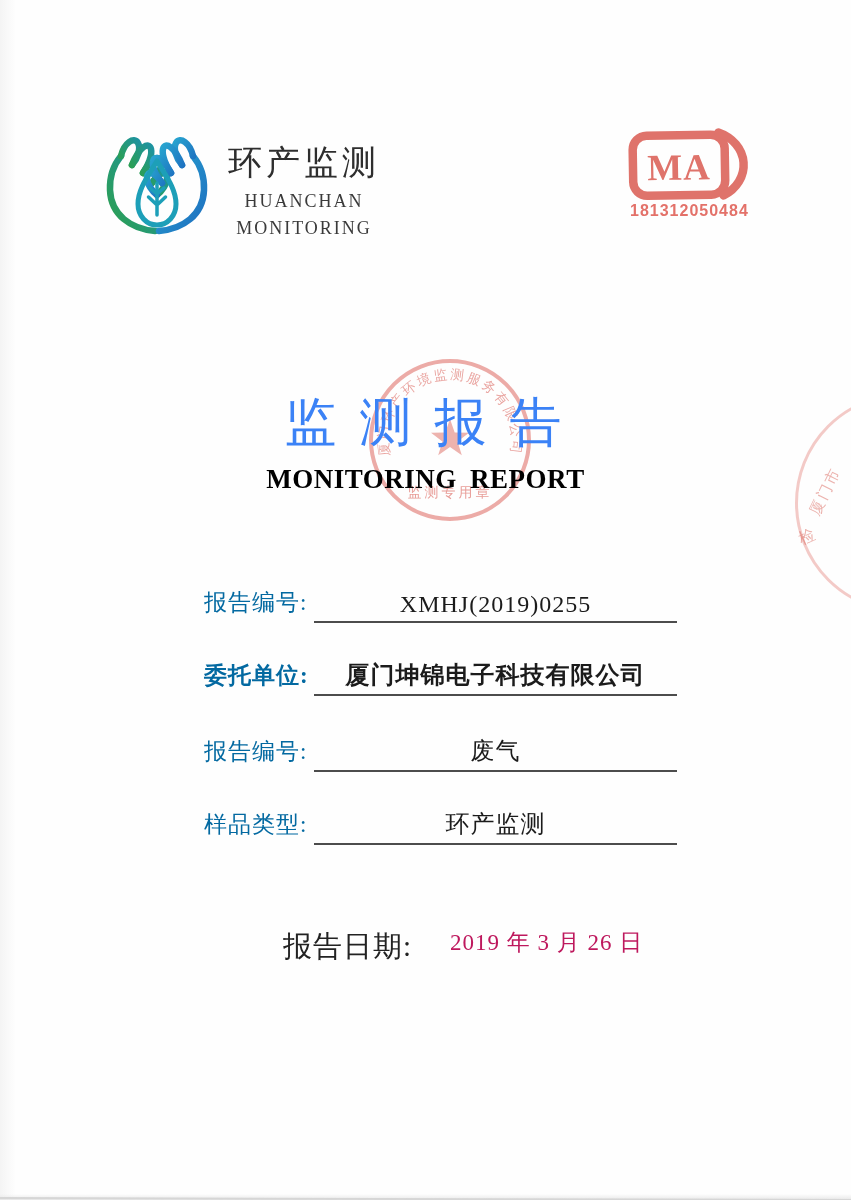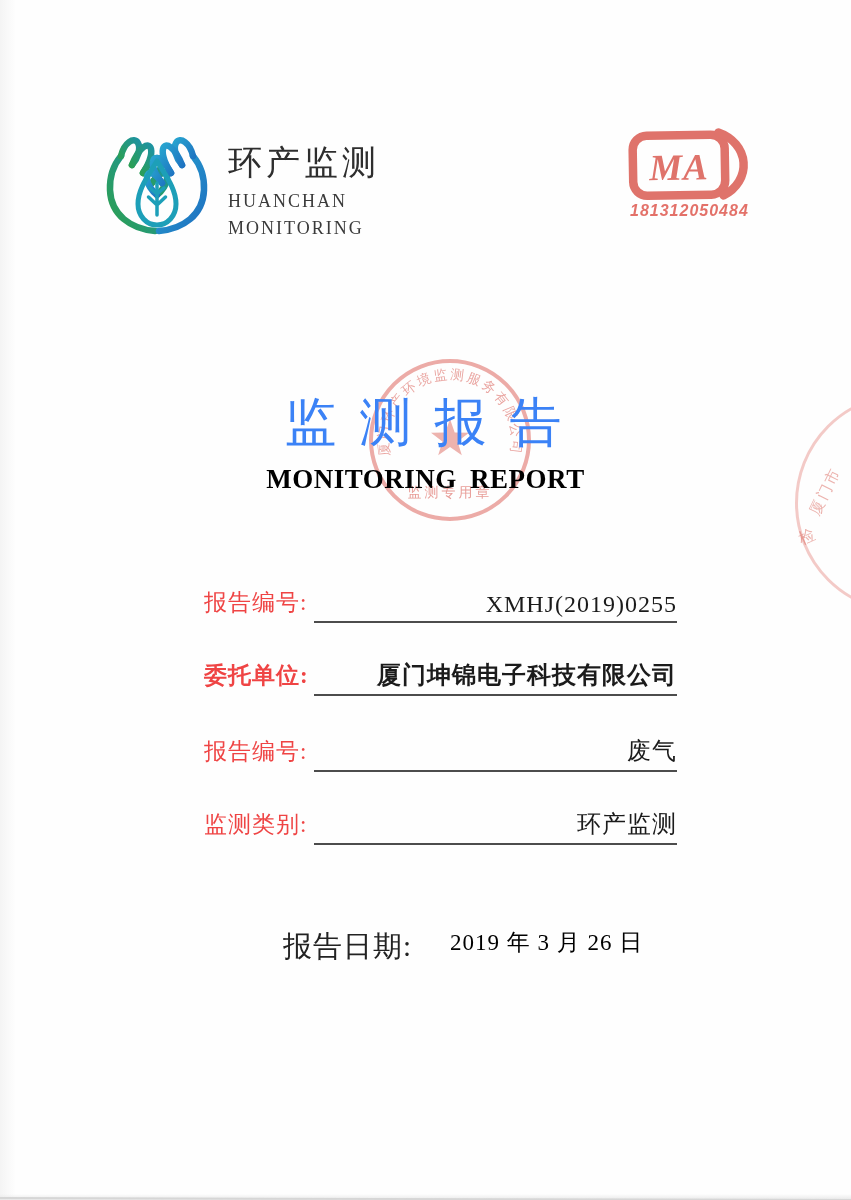--- a/index.html
+++ b/index.html
@@ -13,24 +13,24 @@
     background:linear-gradient(90deg,#f4f4f4,rgba(255,255,255,0));}
   .edge-bottom{position:absolute;left:0;right:0;bottom:0;height:6px;
     background:linear-gradient(rgba(255,255,255,0),#e7e7e7);}
   .edge-bottom-line{position:absolute;left:0;right:0;bottom:0;height:2px;background:#d6d6d6;transform:rotate(.12deg);}
 
   
   .logo{position:absolute;left:98px;top:128px;display:flex;align-items:flex-start;}
   .logo-icon{width:118px;height:110px;flex:0 0 auto;}
   .logo-text{margin-left:12px;padding-top:14px;}
   .logo-cn{font-size:34px;letter-spacing:4px;color:#2e2e2e;font-weight:400;line-height:1.25;}
-  .logo-en{font-size:18px;letter-spacing:2px;color:#3a3a3a;line-height:1.2;margin-top:6px;}
+  .logo-en{font-size:18px;letter-spacing:2px;color:#3a3a3a;line-height:1.2;margin-top:6px;text-align:center;}
 
   
-  .cma{position:absolute;left:626px;top:128px;width:136px;font-style:italic;}
+  .cma{position:absolute;left:626px;top:128px;width:136px;}
   .cma svg{display:block;}
   .cma-number{margin-top:-6px;padding-left:4px;
     font-family:"Liberation Sans","DejaVu Sans",sans-serif;
     font-weight:bold;font-size:16px;letter-spacing:1px;color:rgba(223,93,84,.88);}
 
   
   .title-block{position:absolute;left:0;top:388px;width:100%;text-align:center;}
   .title-cn{font-size:52px;font-weight:normal;letter-spacing:5px;color:#3b82f6;margin:0;}
   .title-en{font-size:27px;font-weight:bold;letter-spacing:.5px;word-spacing:6px;color:#000000;margin-top:6px;}
 
@@ -41,29 +41,29 @@
   
   .side-stamp-circle{position:absolute;left:795px;top:393px;width:214px;height:214px;
     border:3px solid rgba(229,132,124,.42);border-radius:50%;}
   .side-frag1{position:absolute;left:800px;top:482px;font-size:15px;letter-spacing:2px;
     color:rgba(219,103,94,.5);transform:rotate(-64deg);}
   .side-frag2{position:absolute;left:799px;top:527px;font-size:16px;
     color:rgba(219,103,94,.5);transform:rotate(-24deg);}
 
   
   .field-row{position:absolute;left:204px;width:473px;height:34px;}
-  .field-label{position:absolute;left:0;bottom:5px;font-size:23px;color:#ef4444;letter-spacing:1px;}
+  .field-label{position:absolute;left:0;bottom:5px;font-size:23px;color:#0369a1;letter-spacing:1px;}
   .field-line{position:absolute;left:110px;right:0;bottom:0;height:34px;
-    border-bottom:2px solid #4c4c4c;display:flex;justify-content:flex-end;align-items:flex-end;}
+    border-bottom:2px solid #4c4c4c;display:flex;justify-content:center;align-items:flex-end;}
   .field-value{font-size:24px;color:#1b1b1b;padding-bottom:3px;letter-spacing:1px;}
   .row1{top:589px;}.row2{top:662px;font-weight:bold;}.row3{top:738px;}.row4{top:811px;}
 
   .date-row{position:absolute;left:283px;top:927px;display:flex;gap:38px;}
   .date-label{font-size:29px;color:#222;letter-spacing:1px;}
-  .date-value{font-size:23px;color:#000000;letter-spacing:1px;}
+  .date-value{font-size:23px;color:#be185d;letter-spacing:1px;}
 </style>
 </head>
 <body>
 
 <div class="page">
   <div class="edge-left"></div>
 
   <div class="logo">
     <svg class="logo-icon" viewBox="0 0 118 110">
       <defs>
@@ -144,21 +144,21 @@
       <span class="field-value">厦门坤锦电子科技有限公司</span>
     </span>
   </div>
   <div class="field-row row3">
     <span class="field-label">报告编号:</span>
     <span class="field-line">
       <span class="field-value">废气</span>
     </span>
   </div>
   <div class="field-row row4">
-    <span class="field-label">监测类别:</span>
+    <span class="field-label">样品类型:</span>
     <span class="field-line">
       <span class="field-value">环产监测</span>
     </span>
   </div>
 
   <div class="date-row">
     <span class="date-label">报告日期:</span>
     <span class="date-value">2019 年 3 月 26 日</span>
   </div>
 

